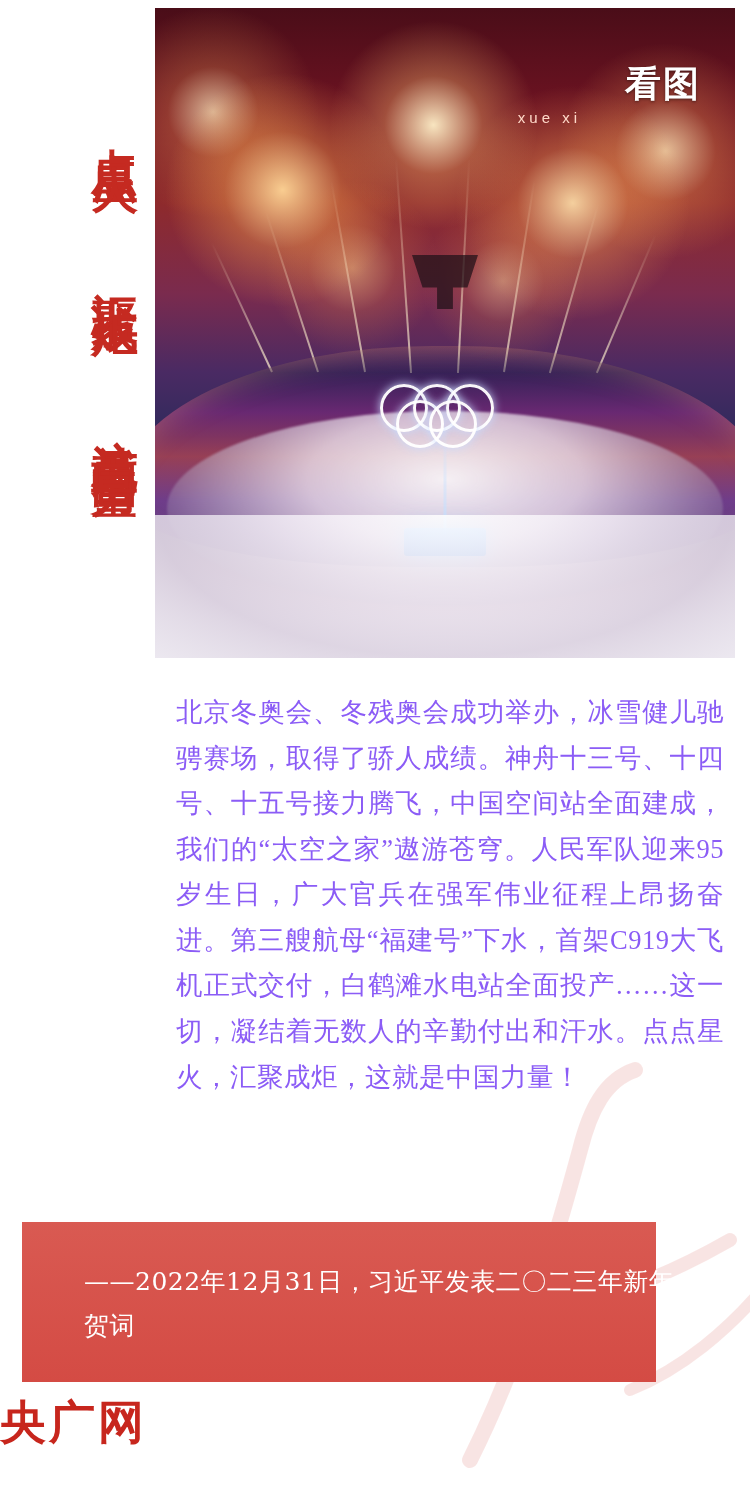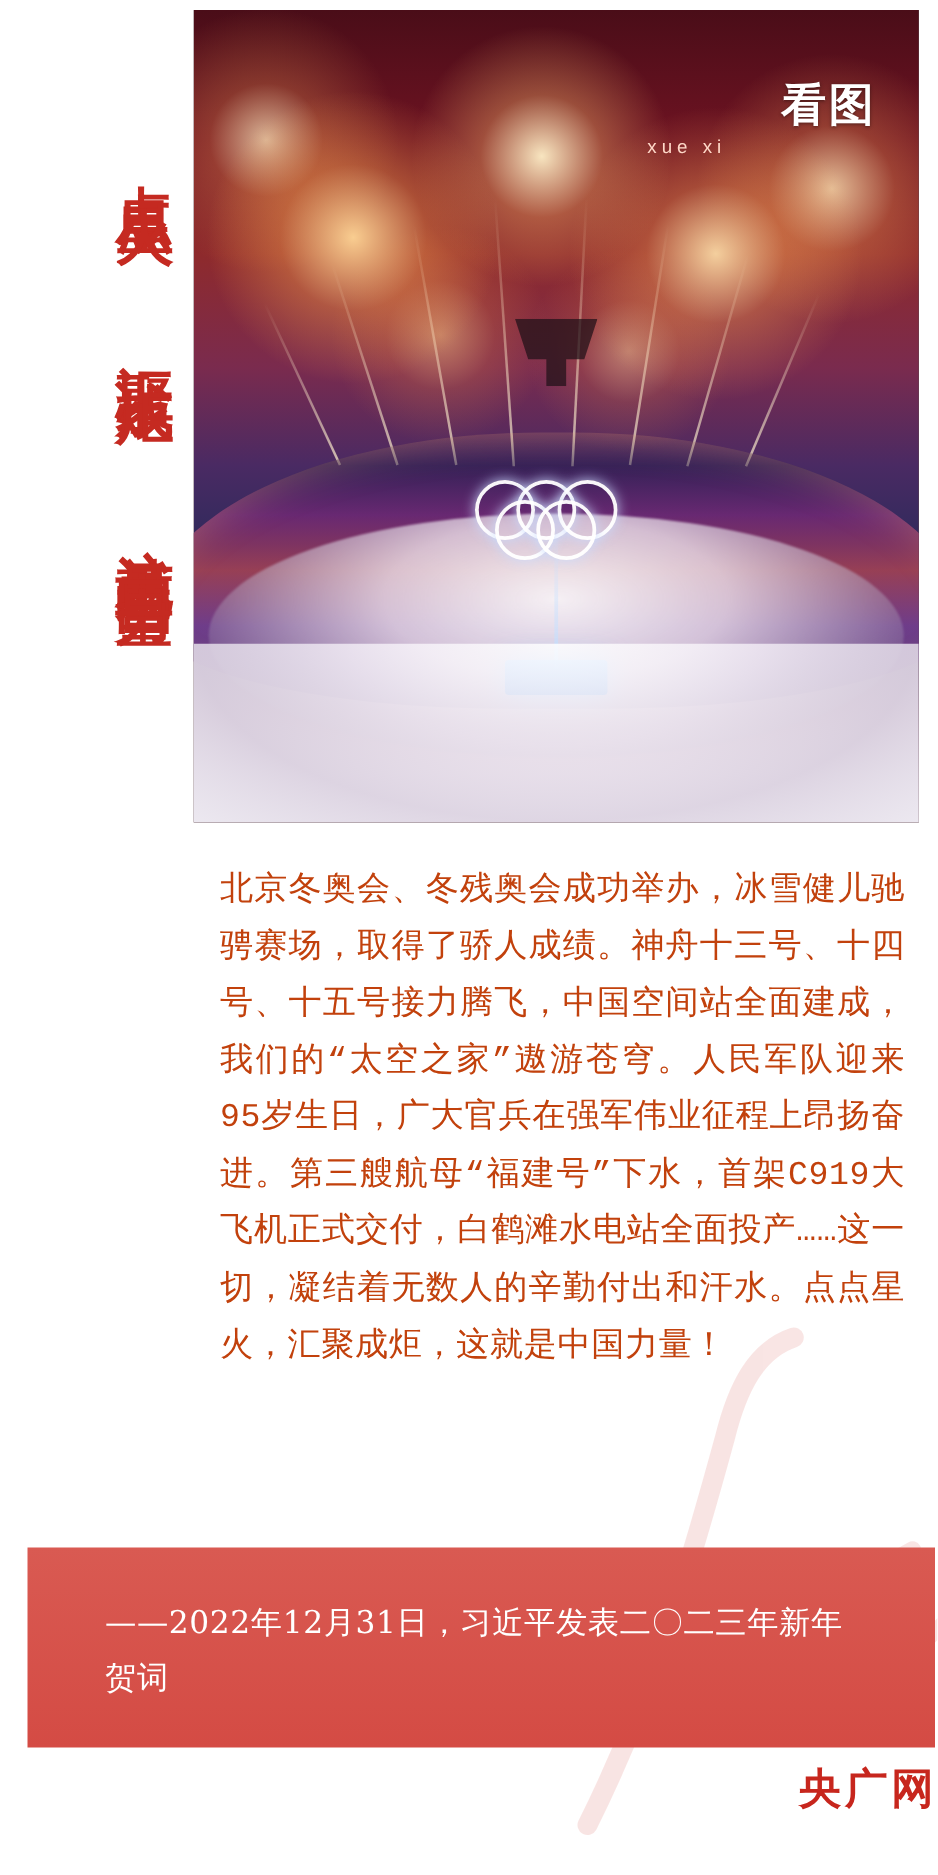--- a/index.html
+++ b/index.html
@@ -196,61 +196,60 @@
     margin-top: 0;
     padding-right: 120px;
   }
 
   
   .body-text {
     position: absolute;
     left: 176px;
     top: 690px;
     width: 548px;
-    font-family: Liberation Mono, monospace;
+    font-family: Liberation Serif, serif;
     font-size: 26.5px;
     line-height: 1.72;
-    color: #c2410c;
+    color: #8b5cf6;
     text-align: justify;
     letter-spacing: 0.5px;
   }
 
   
   .attrib {
     position: absolute;
     left: 22px;
     top: 1222px;
-    width: 726px;
+    width: 634px;
     height: 160px;
     background: #d9534f;
     background: linear-gradient(180deg, #d95a52 0%, #d44b44 100%);
-    margin-top: 16px;
   }
   .attrib-text {
     position: absolute;
     left: 62px;
     top: 38px;
     width: 600px;
     font-family: "DejaVu Serif", "Liberation Serif", serif;
     font-size: 25px;
     line-height: 1.75;
     color: #ffffff;
     letter-spacing: 0.5px;
   }
 
   
   .footer-brand {
     position: absolute;
     left: 0;
     right: 0;
     bottom: 46px;
-    text-align: right;
+    text-align: left;
     font-family: "DejaVu Serif", "Liberation Serif", serif;
     font-weight: bold;
-    font-size: 34px;
+    font-size: 46px;
     letter-spacing: 3px;
     color: #c7261d;
   }
 </style>
 </head>
 <body>
 
 <div class="poster">
 
   <svg class="watermark" viewBox="0 0 360 420">

